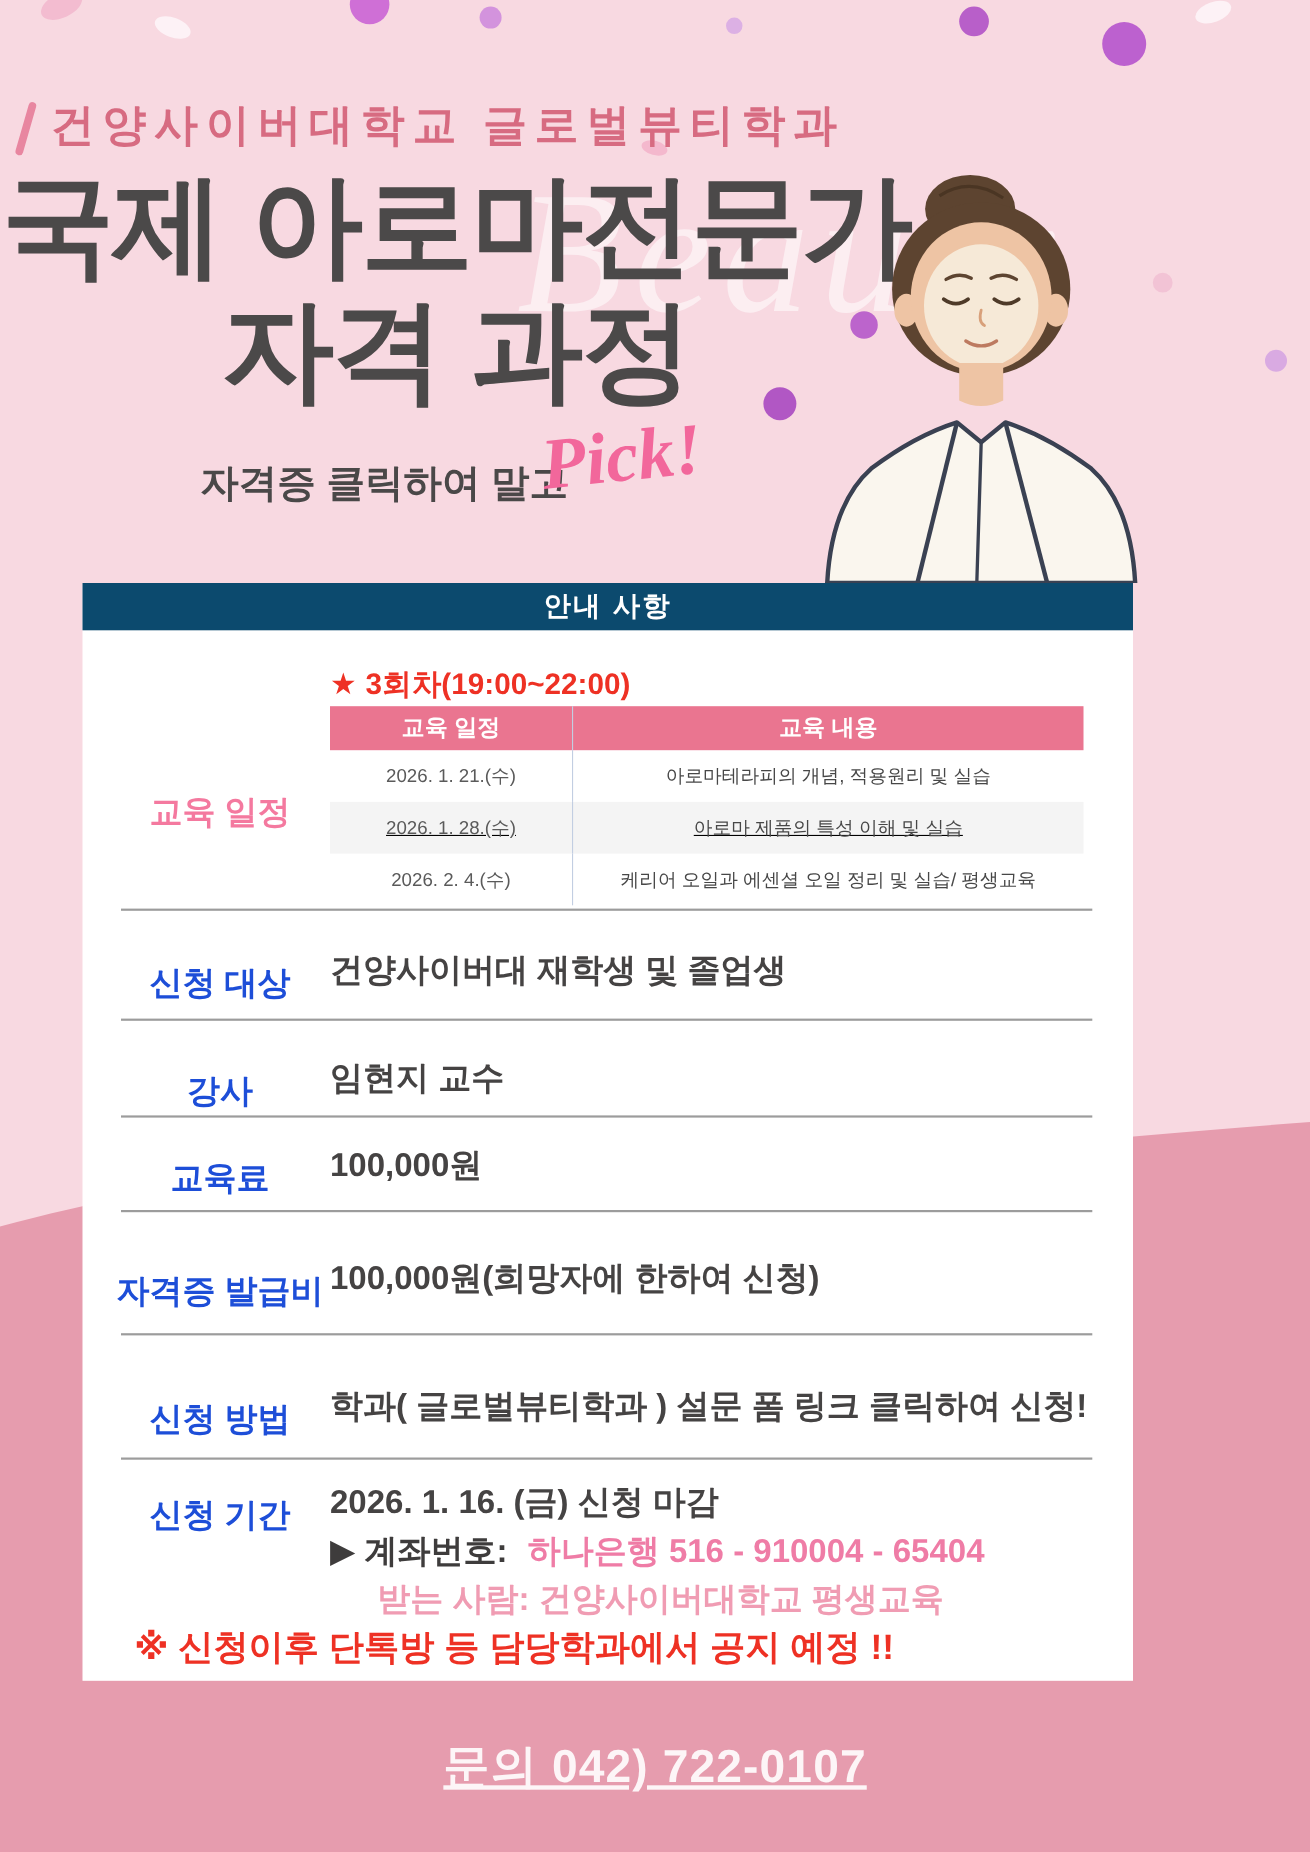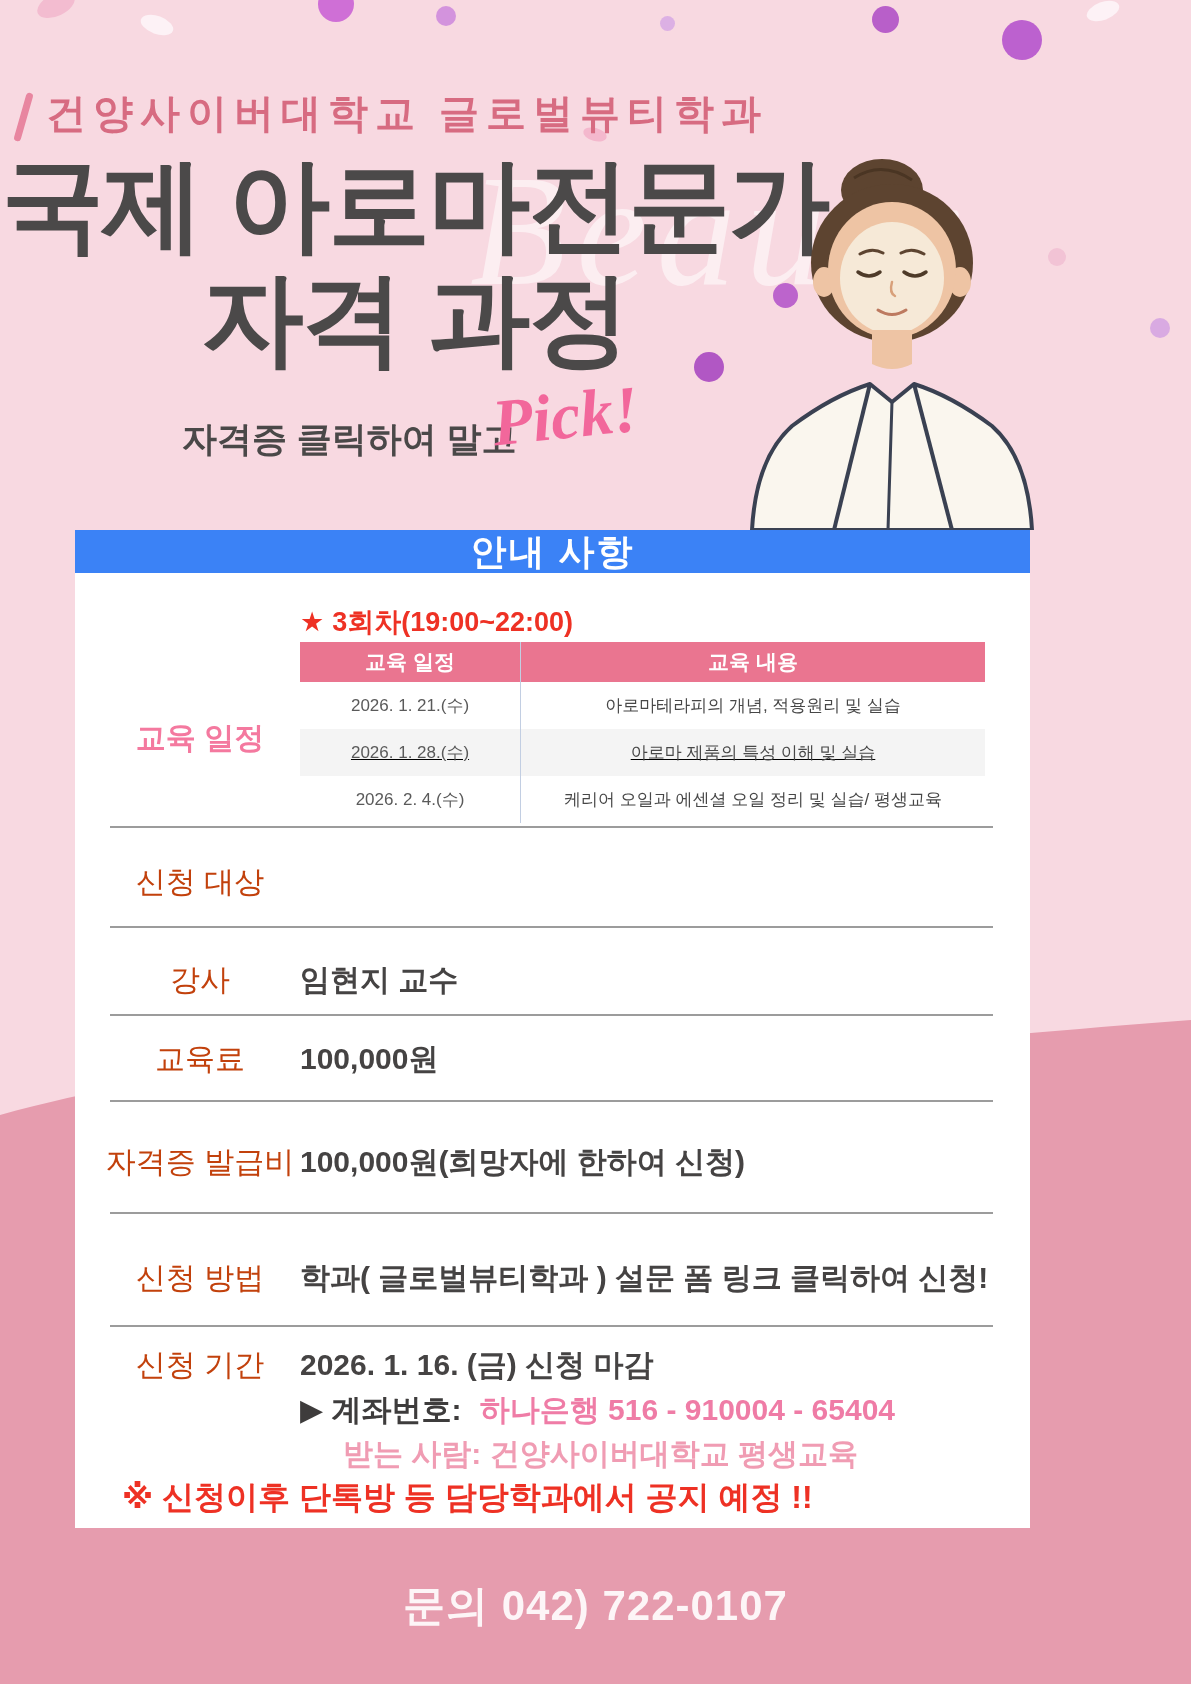--- a/index.html
+++ b/index.html
@@ -31,54 +31,54 @@
   .tagline { left:182px; top:416px; z-index:2; font-size:35px; font-weight:800; color:#4a4848; }
   .tagline-accent { left:492px; top:378px; z-index:2;
     font-family:"Liberation Serif","DejaVu Serif",serif; font-style:italic;
     font-size:66px; font-weight:700; color:#f2679b; transform:rotate(-6deg); }
 
   
   .woman-wrap { left:722px; top:158px; width:330px; height:372px; z-index:2; overflow:hidden; }
 
   
   .panel { left:75px; top:530px; width:955px; height:998px; background:#ffffff; z-index:3; }
-  .banner { left:0; top:0; width:955px; height:43px; background:#3b82f6;
-    color:#ffffff; font-size:36px; font-weight:800; text-align:center; line-height:43px; letter-spacing:2px; }
+  .banner { left:0; top:0; width:955px; height:43px; background:#0c4a6e;
+    color:#ffffff; font-size:25px; font-weight:800; text-align:center; line-height:43px; letter-spacing:2px; }
   .session-note { left:225px; top:74px; font-size:27px; font-weight:600; color:#ee3124; }
   .session-note .star { margin-right:8px; }
 
   .schedule-table { left:225px; top:112px; width:685px; font-weight:400; }
   .thead { display:flex; background:#ea7590; height:40px; }
   .th { color:#ffffff; font-size:21px; font-weight:700; line-height:40px; text-align:center; }
   .c1 { width:220px; } .c2 { width:465px; }
   .trow { display:flex; height:47px; }
   .trow.alt { background:#f4f4f4;text-decoration:underline; }
   .td { font-size:17px; line-height:47px; text-align:center; color:#5a5a5a; }
   .td.c2 { color:#474747; }
   .th.c2, .td.c2 { border-left:1px solid #c2cee2; }
 
   .row-label { left:20px; top:188px; width:210px; text-align:center;
     font-size:30px; font-weight:800; color:#f4799f; }
 
   .divider { left:35px; width:883px; height:2px; background:#9c9c9c; }
   .d0{top:296px;} .d1{top:396px;} .d2{top:484px;} .d3{top:570px;} .d4{top:682px;} .d5{top:795px;}
 
   .info-label { left:20px; width:210px; text-align:center;
-    font-size:30px; font-weight:400; color:#c2410c; }
+    font-size:30px; font-weight:700; color:#1d4ed8;margin-top:12px; }
   .info-value { left:225px; width:710px; font-size:30px; font-weight:800; color:#454343; }
   .i0{top:332px;} .i1{top:430px;} .i2{top:509px;} .i3{top:612px;} .i4{top:728px;} .i5{top:815px;}
 
   .account-line { left:225px; top:860px; font-size:30px; font-weight:800; }
   .account-line .dark { color:#3e3c3c; }
   .account-line .num { color:#ef7ca6; margin-left:10px; }
   .recipient-line { left:268px; top:904px; font-size:30px; font-weight:800; color:#f09cb3; }
   .notice-line { left:47px; top:946px; font-size:32px; font-weight:800; color:#ee3124; }
 
   .footer-contact { left:0; top:1578px; width:1191px; z-index:4; text-align:center;
-    font-size:42px; font-weight:800; color:#fdf5f7; letter-spacing:1px; }
+    font-size:42px; font-weight:800; color:#fdf5f7; letter-spacing:1px;text-decoration:underline; }
 </style>
 </head>
 <body>
 
 <svg class="abs bg-wave" width="1191" height="1684" viewBox="0 0 1191 1684">
   <path d="M0,1115 C180,1066 320,1058 500,1064 C680,1070 900,1042 1191,1020 L1191,1684 L0,1684 Z" fill="#e69cae"></path>
 </svg>
 
 <div class="dot" style="left:36px;top:-6px;width:40px;height:22px;background:#f3bcd0;transform:rotate(-25deg)"></div>
 <div class="dot" style="left:140px;top:16px;width:34px;height:18px;background:#fdf2f6;transform:rotate(20deg)"></div>
@@ -149,20 +149,21 @@
     </div>
     <div class="trow">
       <div class="td c1">2026. 2. 4.(수)</div>
       <div class="td c2">케리어 오일과 에센셜 오일 정리 및 실습/ 평생교육</div>
     </div>
   </div>
   <div class="abs row-label">교육 일정</div>
 
   <div class="abs divider d0"></div>
   <div class="abs info-label i0">신청 대상</div>
+  <div class="abs info-value i0">건양사이버대 재학생  및 졸업생</div>
 
   <div class="abs divider d1"></div>
   <div class="abs info-value i1">임현지 교수</div>
   <div class="abs info-label i1">강사</div>
 
   <div class="abs divider d2"></div>
   <div class="abs info-label i2">교육료</div>
   <div class="abs info-value i2">100,000원</div>
 
   <div class="abs divider d3"></div>

